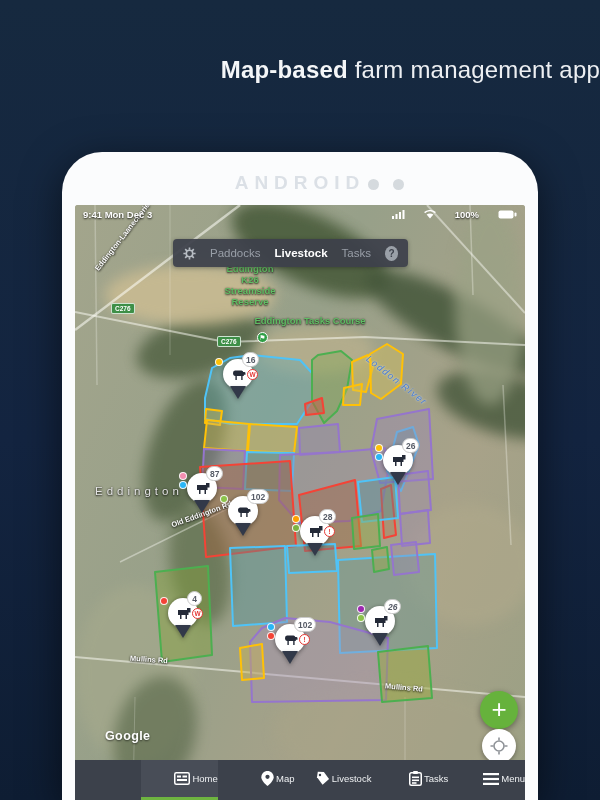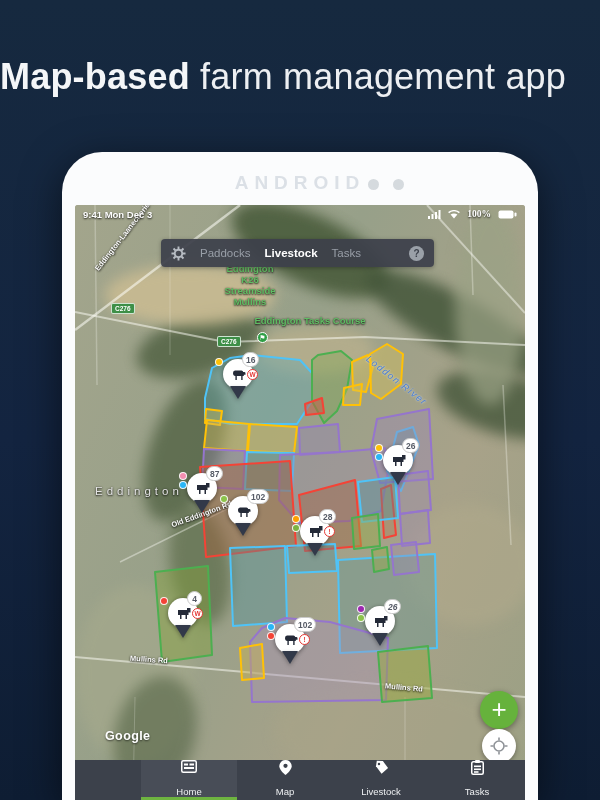--- a/index.html
+++ b/index.html
@@ -2,22 +2,22 @@
 <html><head>
 <meta charset="utf-8">
 <style>
   * { margin:0; padding:0; box-sizing:border-box; }
   html,body { width:600px; height:800px; overflow:hidden; }
   body {
     font-family:"Liberation Sans", sans-serif;
     background:linear-gradient(180deg,#16293f 0%,#132440 55%,#0e1d33 100%);
     position:relative; color:#fff;
   }
-  .page-title { position:absolute; top:56px; left:0; width:600px; text-align:left;
-    font-size:36px; color:#f4f6f8; letter-spacing:.2px; }
+  .page-title { position:absolute; top:56px; left:0; width:600px; text-align:right;
+    font-size:24px; color:#f4f6f8; letter-spacing:.2px; }
   .page-title b { font-weight:700; }
   .page-title span.rest { font-weight:400; opacity:.97; }
 
   
   .tablet { position:absolute; left:62px; top:152px; width:476px; height:648px;
     background:#fbfcfd; border-radius:40px 40px 0 0;
     box-shadow:0 10px 40px rgba(0,0,0,.55);padding-left:36px; }
   .brand { position:absolute; top:20px; left:0; width:476px; text-align:center;
     color:#dbe0e6; font-size:19px; font-weight:700; letter-spacing:6px; }
   .cam-dot { position:absolute; width:11px; height:11px; border-radius:50%; background:#d5dade; top:27px; }
@@ -42,24 +42,24 @@
   .place-lbl { color:#e4e4e4; font-size:11.5px; letter-spacing:4px; }
   .golf-icon { position:absolute; z-index:4; width:11px; height:11px; border-radius:50%;
     background:#2e9e44; border:1px solid #fff; color:#fff; font-size:7px; line-height:9px; text-align:center; }
   .google { position:absolute; z-index:6; color:#fff; font-size:12.5px; font-weight:600; letter-spacing:.4px;
     text-shadow:0 1px 2px rgba(0,0,0,.6); }
 
   
   .status { position:absolute; z-index:7; top:0; left:0; width:100%; height:18px;
     display:flex; align-items:center; justify-content:space-between; padding:0 8px;
     font-size:9.5px; font-weight:600; text-shadow:0 1px 2px rgba(0,0,0,.85); }
-  .status-right { display:flex; align-items:flex-end; gap:7px;font-family:Liberation Serif, serif; }
-
-  
-  .pill { position:absolute; z-index:7; left:86px; top:34px; width:273px; height:28px;
+  .status-right { display:flex; align-items:center; gap:19px; }
+
+  
+  .pill { position:absolute; z-index:7; left:98px; top:34px; width:235px; height:28px;
     background:rgba(60,64,74,.93); border-radius:4px; display:flex; align-items:center;
     padding:0 10px; gap:14px; box-shadow:0 1px 4px rgba(0,0,0,.3); }
   .pill .tab { font-size:11.5px; color:#999fa8; cursor:pointer; flex:0 0 auto; }
   .pill .tab.active { color:#ffffff; font-weight:700; }
   .help-btn { margin-left:auto; width:15px; height:15px; border-radius:50%; background:#9aa0a8;
     color:#3c414b; font-size:10px; font-weight:700; text-align:center; line-height:15px; }
 
   
   .marker-layer { position:absolute; inset:0; z-index:5; }
   .marker { position:absolute; width:34px; transform:translate(-50%,-45%); cursor:pointer; }
@@ -81,21 +81,21 @@
     background:#66b23c; color:#fff; font-size:26px; font-weight:400; line-height:36px; text-align:center;
     box-shadow:0 2px 6px rgba(0,0,0,.4); cursor:pointer; }
   .fab-locate { position:absolute; z-index:8; left:407px; top:524px; width:34px; height:34px; border-radius:50%;
     background:#fff; box-shadow:0 2px 5px rgba(0,0,0,.35); cursor:pointer;
     display:flex; align-items:center; justify-content:center; }
 
   
   .bottom-nav { position:absolute; z-index:9; left:0; bottom:0; width:450px; height:40px;
     background:#3c414b; display:flex; }
   .nav-spacer { width:66px; }
-  .nav-item { flex:1; display:flex; flex-direction:column; align-items:center; justify-content:space-between;
+  .nav-item { flex:1; display:flex; flex-direction:row; align-items:center; justify-content:flex-end;
     gap:2px; color:#eef0f2; font-size:9.5px; cursor:pointer; border-bottom:3px solid transparent; }
   .nav-item.active { background:#484d57; border-bottom:3px solid #6eb440; }
   .nav-item svg { display:block; }
 </style>
 </head>
 <body>
 
 <div class="page-title">
   <b>Map-based</b><span class="rest"> farm management app</span>
 </div>
@@ -164,21 +164,21 @@
         <polygon points="80,367 133,361 137,450 87,457" fill="rgba(130,160,60,0.45)" stroke="#4CAF50" stroke-width="2" stroke-linejoin="round"></polygon>
         <polygon points="175,437 187,423 210,413 255,417 313,433 311,495 177,497" fill="rgba(165,145,185,0.40)" stroke="#9575CD" stroke-width="2" stroke-linejoin="round"></polygon>
         <polygon points="303,447 353,441 357,493 307,497" fill="rgba(150,170,60,0.48)" stroke="#4CAF50" stroke-width="2" stroke-linejoin="round"></polygon>
         <polygon points="165,443 187,439 189,473 167,475" fill="rgba(200,180,80,0.45)" stroke="#FFC107" stroke-width="2" stroke-linejoin="round"></polygon>
       </svg>
 
     <div class="lbl lbl-green" style="left:130px;top:58px;width:90px;">
       <div>Eddington</div>
       <div>K26</div>
       <div>Streamside</div>
-      <div>Mullins</div>
+      <div>Reserve</div>
     </div>
     <div class="lbl lbl-green" style="left:155px;top:110px;width:160px;">Eddington Tasks Course</div>
     <div class="golf-icon" style="left:182px;top:127px;">⚑</div>
     <div class="shield" style="left:36px;top:98px;">C276</div>
     <div class="shield" style="left:142px;top:131px;">C276</div>
     <div class="lbl road-lbl" style="left:18px;top:62px;transform:rotate(-52deg);transform-origin:left top;">Eddington-Laanecoorie Rd</div>
     <div class="lbl river-lbl" style="left:296px;top:148px;transform:rotate(38deg);transform-origin:left top;">Loddon River</div>
     <div class="lbl place-lbl" style="left:20px;top:280px;">Eddington</div>
     <div class="lbl road-lbl" style="left:95px;top:316px;transform:rotate(-20deg);transform-origin:left top;">Old Eddington Rd</div>
     <div class="lbl road-lbl" style="left:55px;top:450px;transform:rotate(4deg);">Mullins Rd</div>
@@ -371,15 +371,25 @@
             <rect x="0.75" y="1.75" width="11.5" height="12.5" rx="1.5" fill="none" stroke="#fff" stroke-width="1.5"></rect>
             <rect x="4" y="0" width="5" height="3" rx="1" fill="#fff"></rect>
             <g fill="#fff">
               <rect x="3" y="5.5" width="7" height="1.6"></rect>
               <rect x="3" y="8.5" width="7" height="1.6"></rect>
               <rect x="3" y="11.2" width="4.5" height="1.6"></rect>
             </g>
           </svg>
         <span>Tasks</span>
       </div>
+      <div class="nav-item">
+        <svg width="16" height="12" viewBox="0 0 16 12">
+            <g fill="#fff">
+              <rect x="0" y="0" width="16" height="2.2"></rect>
+              <rect x="0" y="4.9" width="16" height="2.2"></rect>
+              <rect x="0" y="9.8" width="16" height="2.2"></rect>
+            </g>
+          </svg>
+        <span>Menu</span>
+      </div>
     </div>
   </div>
 </div>
 
 </body></html>

